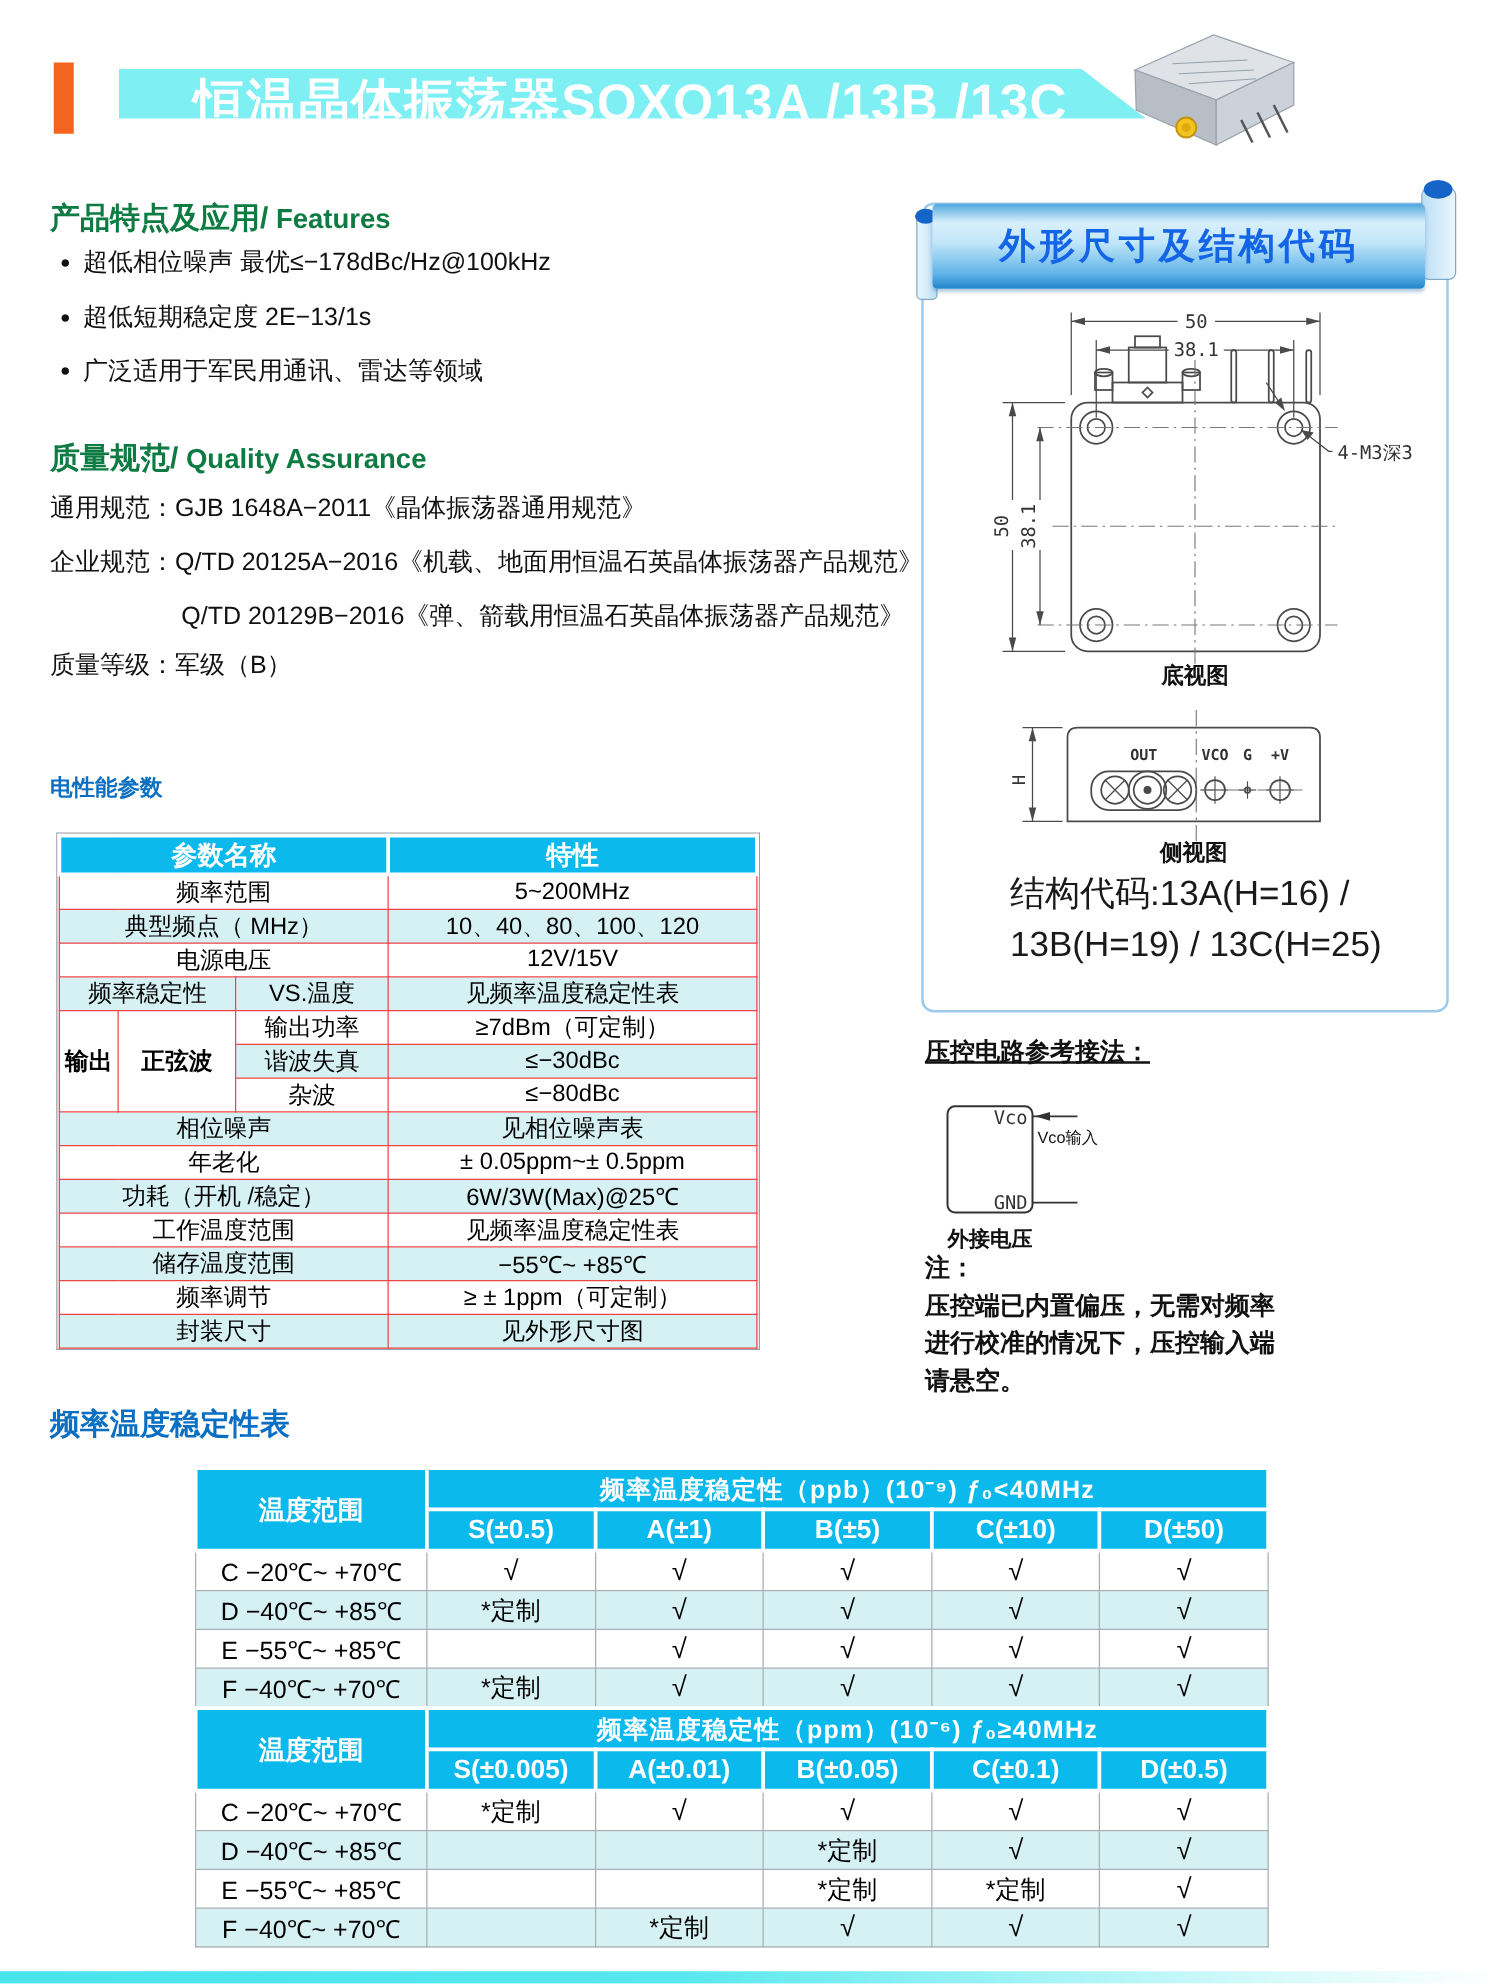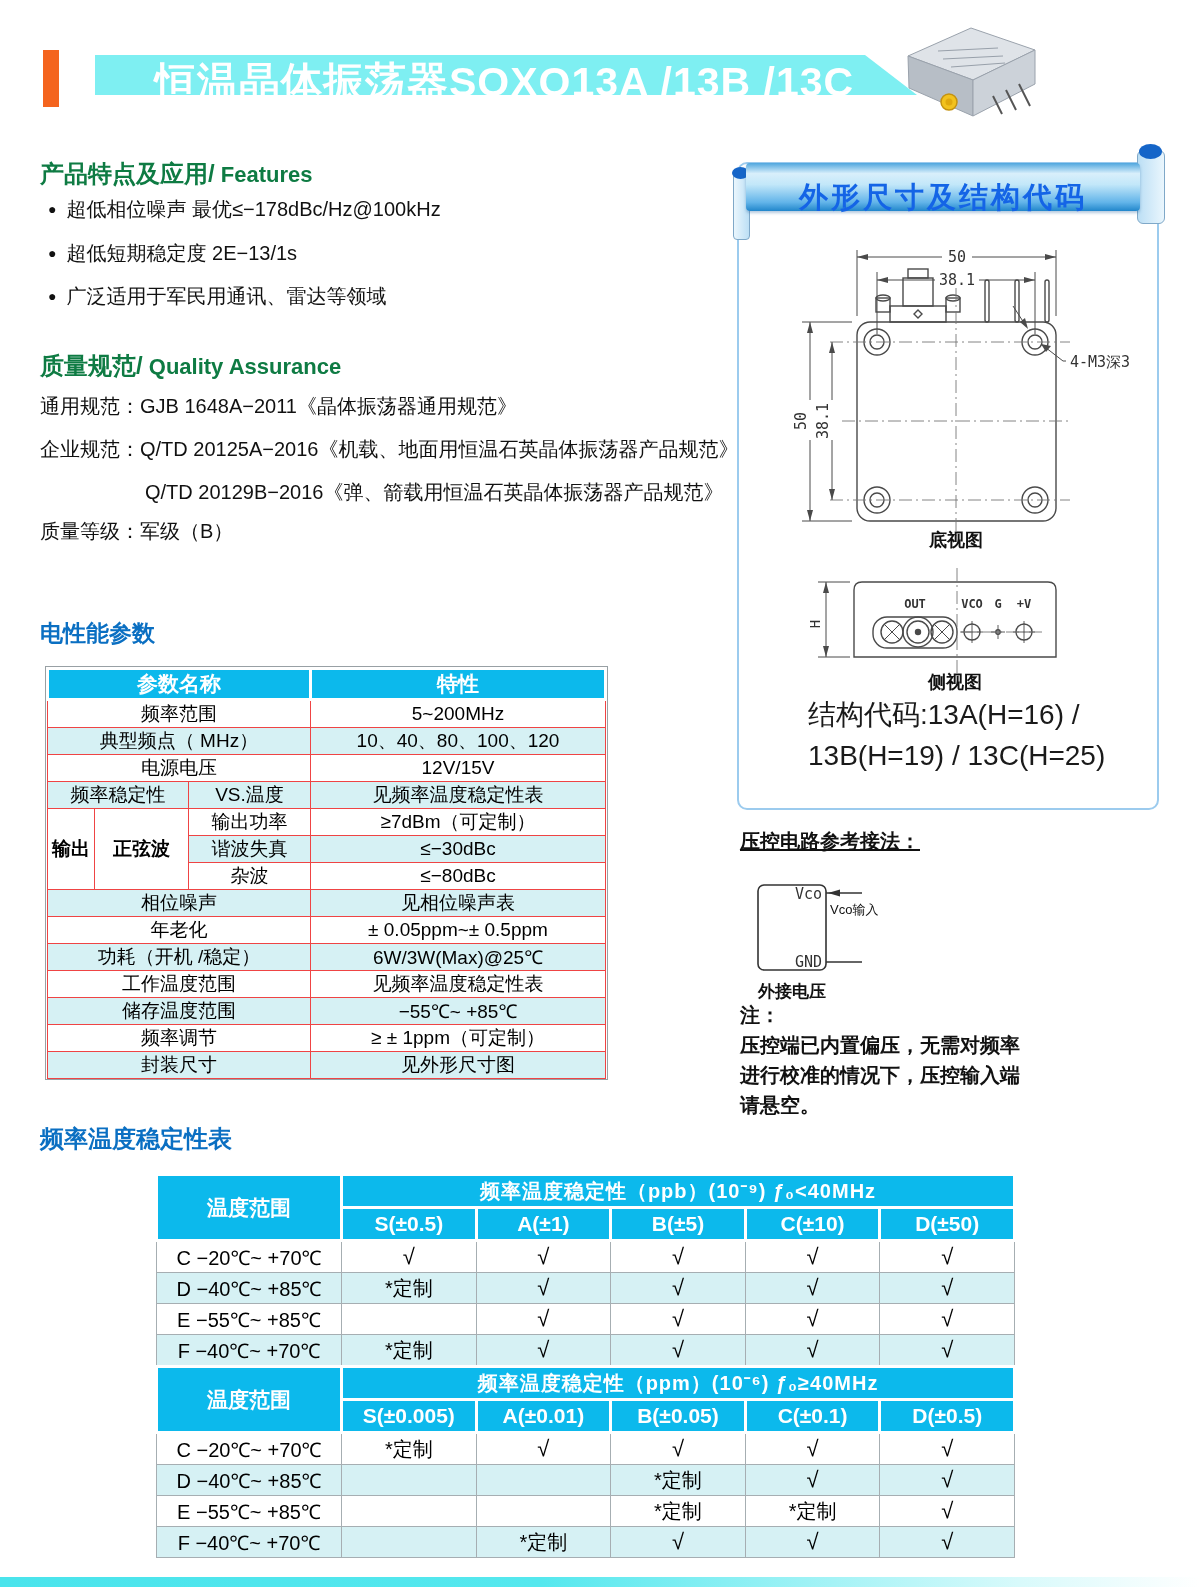--- a/index.html
+++ b/index.html
@@ -28,21 +28,21 @@
   table.elec td{border:1px solid #ef4444;text-align:center;vertical-align:middle;
     font-size:19px;color:#000;height:26px;padding:0 2px;background:#fff;}
   table.elec th{background:#0CB9EC;color:#fff;font-weight:bold;font-size:21px;
     border:3px solid #fff;height:27px;padding:0;}
   table.elec tr.alt td{background:#D6F1F4;text-align:center;}
   table.elec td.keep-white{background:#fff;font-weight:bold;}
 
   
   .panel{left:737px;top:162px;width:418px;height:644px;background:#fff;
     border:2px solid #9CCBEE;border-radius:10px;}
-  .banner{left:746px;top:163px;width:394px;height:48px;border-radius:4px;
+  .banner{left:746px;top:163px;width:394px;height:68px;border-radius:4px;
     background:linear-gradient(to bottom,#4FA6DE 0%,#D9EFFB 22%,#C2E7F9 45%,#62B4E9 82%,#2186CB 100%);
     box-shadow:0 2px 3px rgba(40,100,160,.35);}
   .banner .t{display:block;text-align:center;line-height:68px;font-size:29px;
     font-weight:bold;color:#1464E6;letter-spacing:3px;white-space:nowrap;}
   .roll-left{left:733px;top:172px;width:15px;height:66px;border:1px solid #7FA8C8;border-radius:4px;
     background:linear-gradient(to right,#EAF6FD,#BCDFF5);}
   .roll-left::before{content:"";position:absolute;left:-2px;top:-6px;width:17px;height:12px;
     border-radius:50%;background:#1565C8;}
   .roll-right{left:1137px;top:150px;width:26px;height:72px;border:1px solid #7FA8C8;border-radius:6px;
     background:linear-gradient(to right,#BCDFF5,#EAF6FD);}
@@ -108,21 +108,21 @@
   </div>
 
   <div class="abs h-green" style="left:40px;top:350px;">
     <span>质量规范/</span><span class="en"> Quality Assurance</span>
   </div>
   <div class="abs q-line" style="left:40px;top:393px;">通用规范：GJB 1648A−2011《晶体振荡器通用规范》</div>
   <div class="abs q-line" style="left:40px;top:436px;text-align:center;">企业规范：Q/TD 20125A−2016《机载、地面用恒温石英晶体振荡器产品规范》</div>
   <div class="abs q-line" style="left:145px;top:479px;">Q/TD 20129B−2016《弹、箭载用恒温石英晶体振荡器产品规范》</div>
   <div class="abs q-line" style="left:40px;top:518px;">质量等级：军级（B）</div>
 
-  <div class="abs h-blue" style="left:40px;top:618px;font-size:23px;">电性能参数</div>
+  <div class="abs h-blue" style="left:40px;top:618px;font-size:18px;">电性能参数</div>
 
   <div class="abs elec-wrap">
   <table class="elec">
     <colgroup>
           <col style="width:47px">
           <col style="width:94px">
           <col style="width:122px">
           <col style="width:295px">
         </colgroup>
     <tbody>

